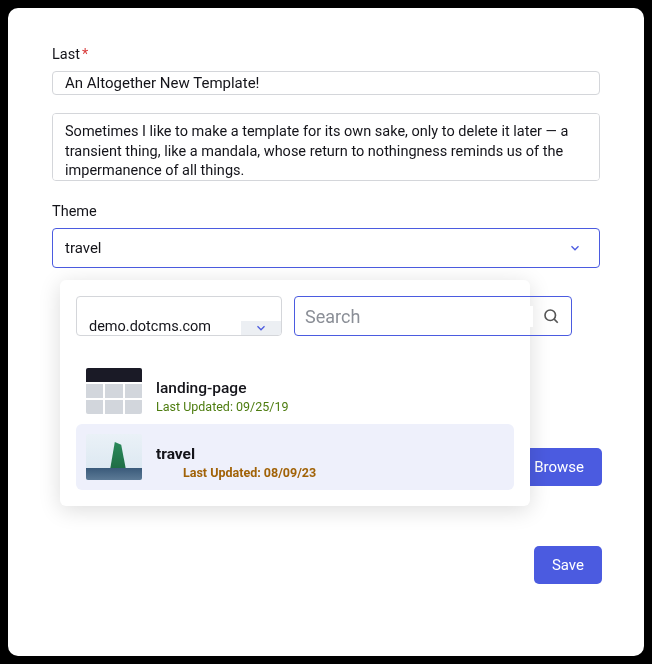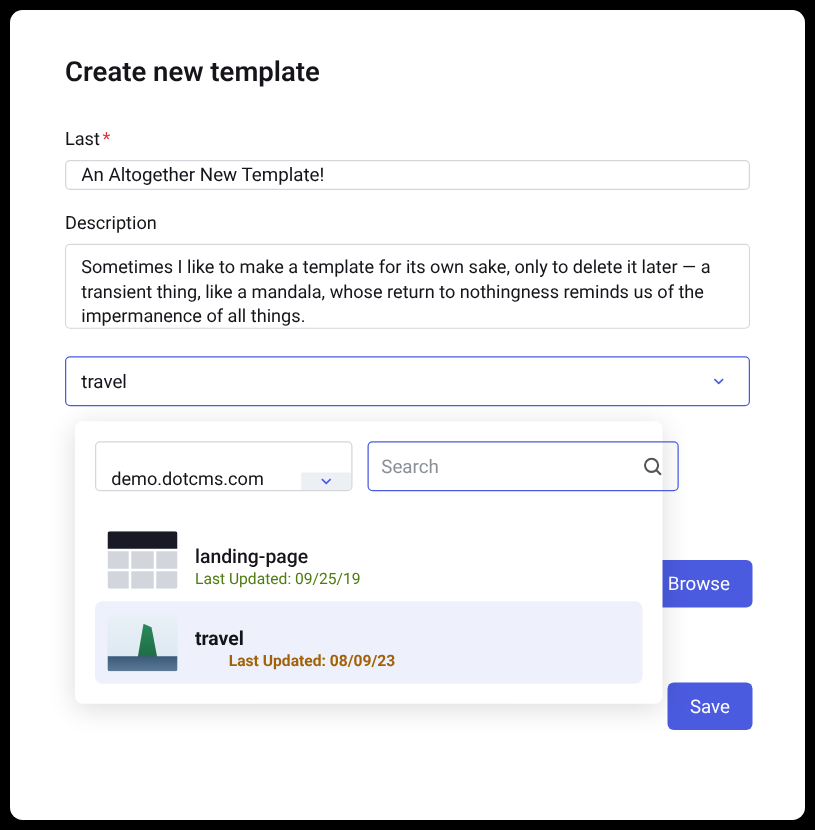--- a/index.html
+++ b/index.html
@@ -122,21 +122,21 @@
       border-radius: 4px;
       display: flex;
       align-items: center;
       padding: 0 10px;
       gap: 8px;
     }
     .search-box input {
       flex: 1;
       border: none;
       outline: none;
-      font-size: 15px;
+      font-size: 18px;
       font-family: inherit;
       color: #4c1d95;
     }
     .search-box input::placeholder { color: #8b8f97; }
     .search-icon {
       width: 20px; height: 20px;
       display: flex; align-items: center; justify-content: center;
       color: #555;
     }
     .theme-item {
@@ -219,35 +219,34 @@
       color: #fff;
     }
     .browse-btn { position: absolute; right: 42px; top: 440px; }
     .save-btn { position: absolute; right: 42px; top: 538px; margin-left: 12px; }
   </style>
 </head>
 <body>
 
 <div class="panel">
 
-  <h1>Create new template</h1>
 
   <div class="field">
     <label class="field-label">
       <span>Last</span><span class="required">*</span>
     </label>
     <input type="text" class="text-input" value="An Altogether New Template!" style="">
   </div>
 
   <div class="field">
-    <label class="field-label">Description</label>
     <textarea class="textarea" style="">Sometimes I like to make a template for its own sake, only to delete it later — a transient thing, like a mandala, whose return to nothingness reminds us of the impermanence of all things.</textarea>
   </div>
 
   <div class="field">
+    <label class="field-label">Theme</label>
     <div class="theme-select-wrap">
       <div class="theme-select">
         <span>travel</span>
         <span class="chev">
           <svg width="14" height="14" viewBox="0 0 24 24" fill="none" stroke="#4b5be0" stroke-width="2.2">
               <polyline points="6 9 12 15 18 9"></polyline>
             </svg>
         </span>
       </div>
 

